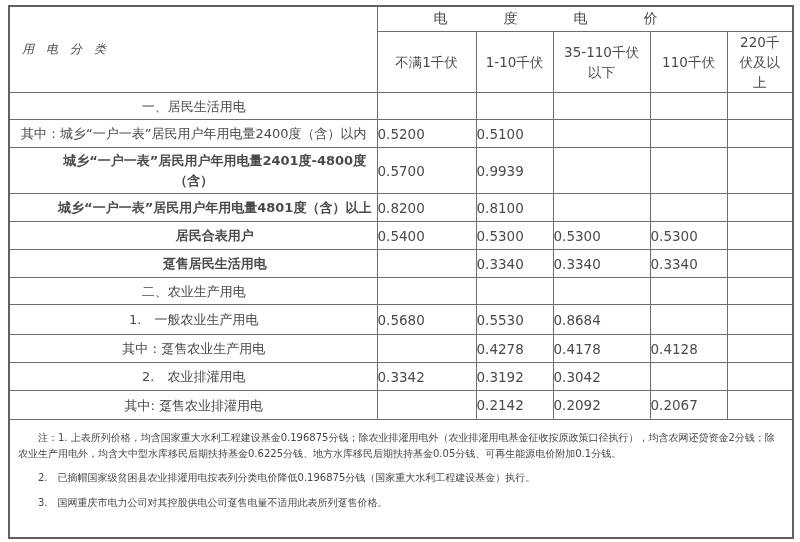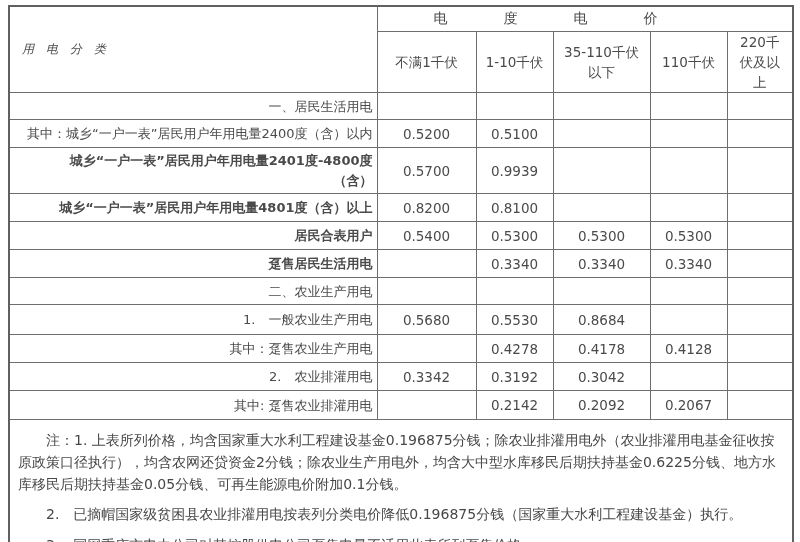--- a/index.html
+++ b/index.html
@@ -39,37 +39,36 @@
     letter-spacing: 4em;
     padding-left: 4em;
   }
   td.vh {
     text-align: center;
     font-size: 13.5px;
     line-height: 1.5;
     padding: 0 6px;
   }
   td.lbl {
-    text-align: right;
+    text-align: center;
     padding-left: 5px;
     padding-right: 4px;
     line-height: 1.5;
   }
   td.lbl.ind { text-indent: 42px; font-weight: bold; }
   td.val {
-    text-align: center;
     font-size: 13.5px;
   }
   td.notes {
     vertical-align: top;
     padding: 10px 12px 6px 8px;
   }
   td.notes p {
     margin: 0 0 9px 0;
-    font-size: 14px;
+    font-size: 10px;
     line-height: 1.55;
     color: #474747;
   }
 </style>
 </head>
 <body>
 
 <table class="price-table">
   <colgroup>
     <col style="width:368px">

